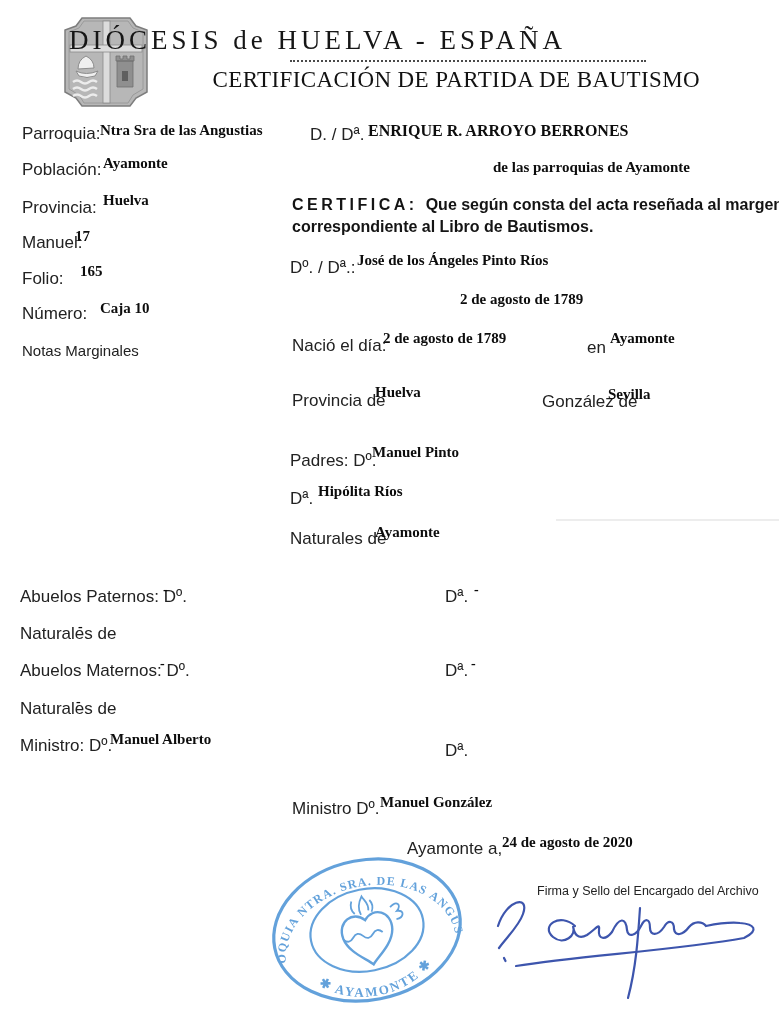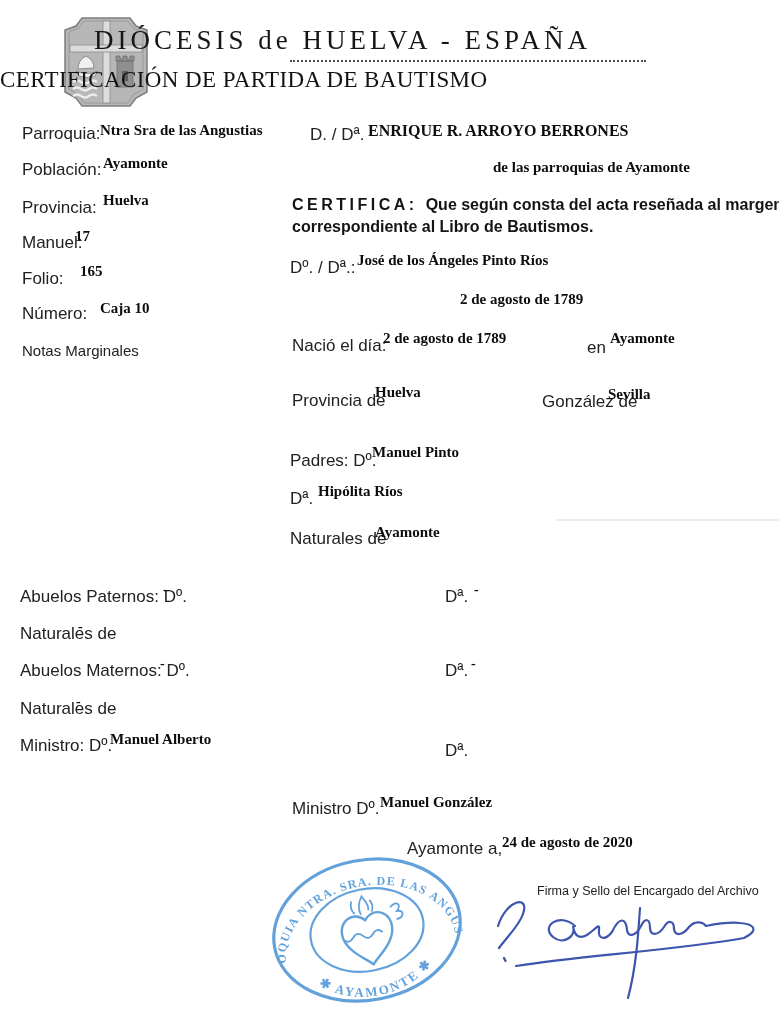--- a/index.html
+++ b/index.html
@@ -6,24 +6,23 @@
   .page{
     position:relative;width:779px;height:1023px;background:#ffffff;
     margin:0 auto;overflow:hidden;
     font-family:"Liberation Sans",sans-serif;color:#1c1c1c;
   }
   .abs{position:absolute;white-space:nowrap;}
   .title{
     left:0;top:25px;width:635px;text-align:center;
     font-family:"Liberation Serif",serif;font-size:27px;letter-spacing:4px;
     color:#161616;
-    padding-left:25px;
   }
   .subtitle{
-    left:0;top:67px;width:700px;text-align:left;
+    left:0;top:67px;width:700px;text-align:right;
     font-family:"Liberation Serif",serif;font-size:23px;letter-spacing:.4px;
     color:#121212;
   }
   .divider{
     left:290px;top:60px;width:356px;height:0;
     border-top:2px dotted #4a4a4a;
   }
   .lbl{font-size:17px;color:#222;}
   .lbl-sm{font-size:15px;color:#222;}
   .val{

